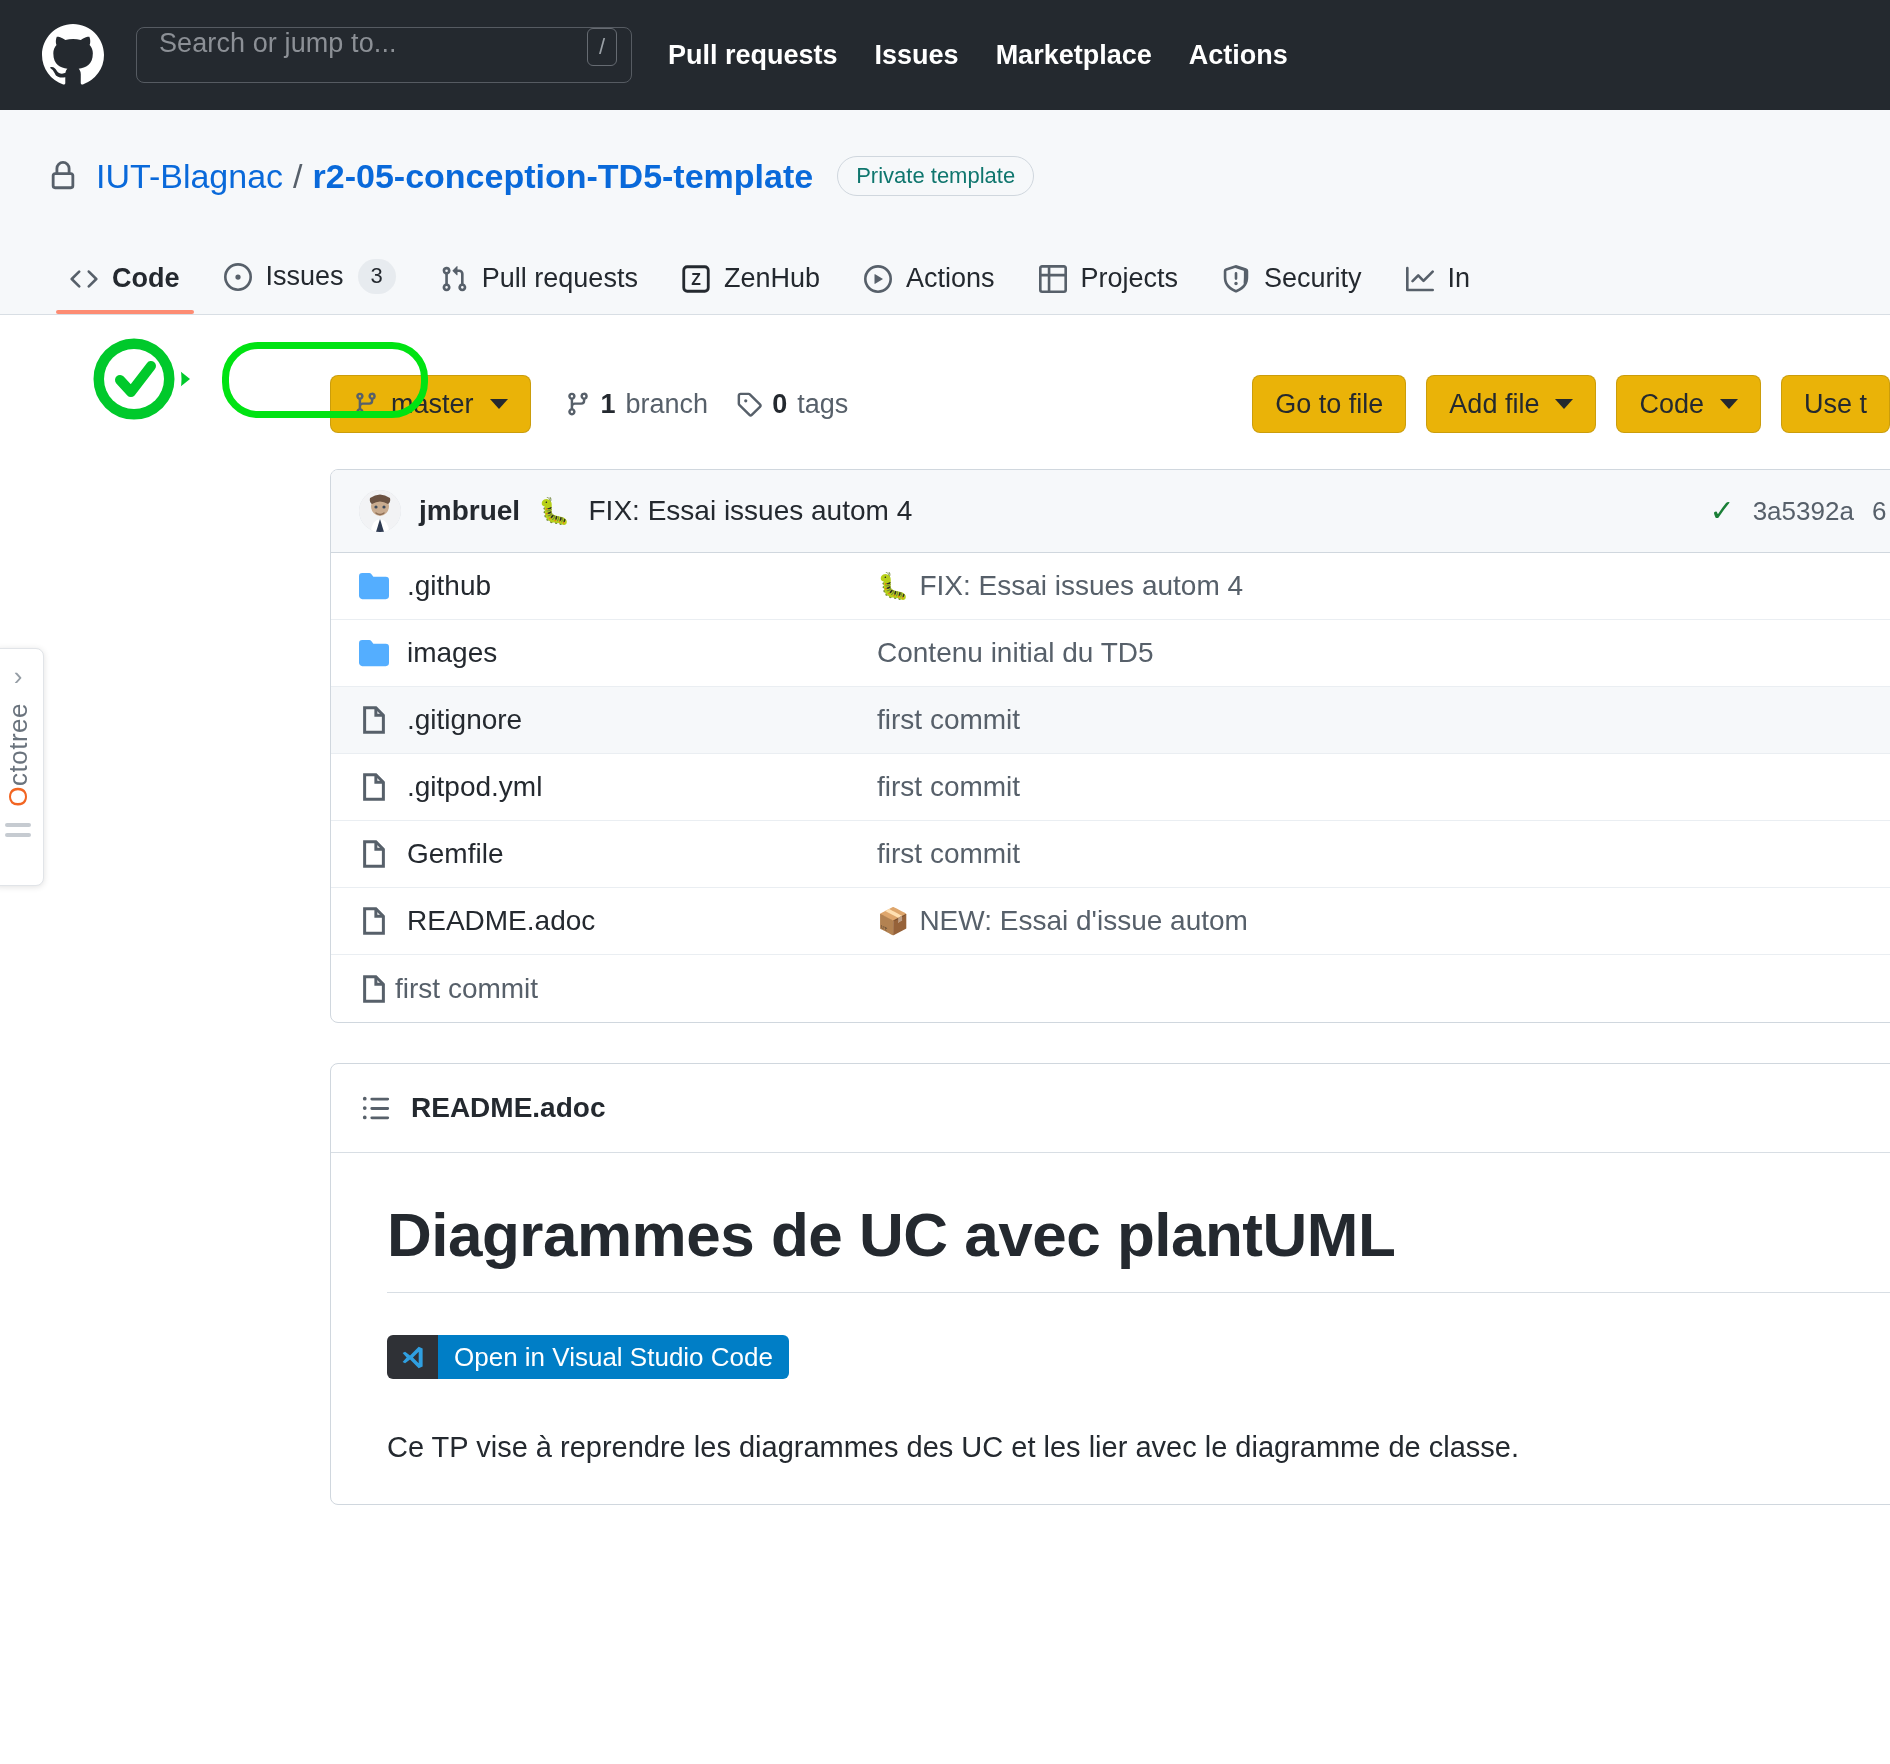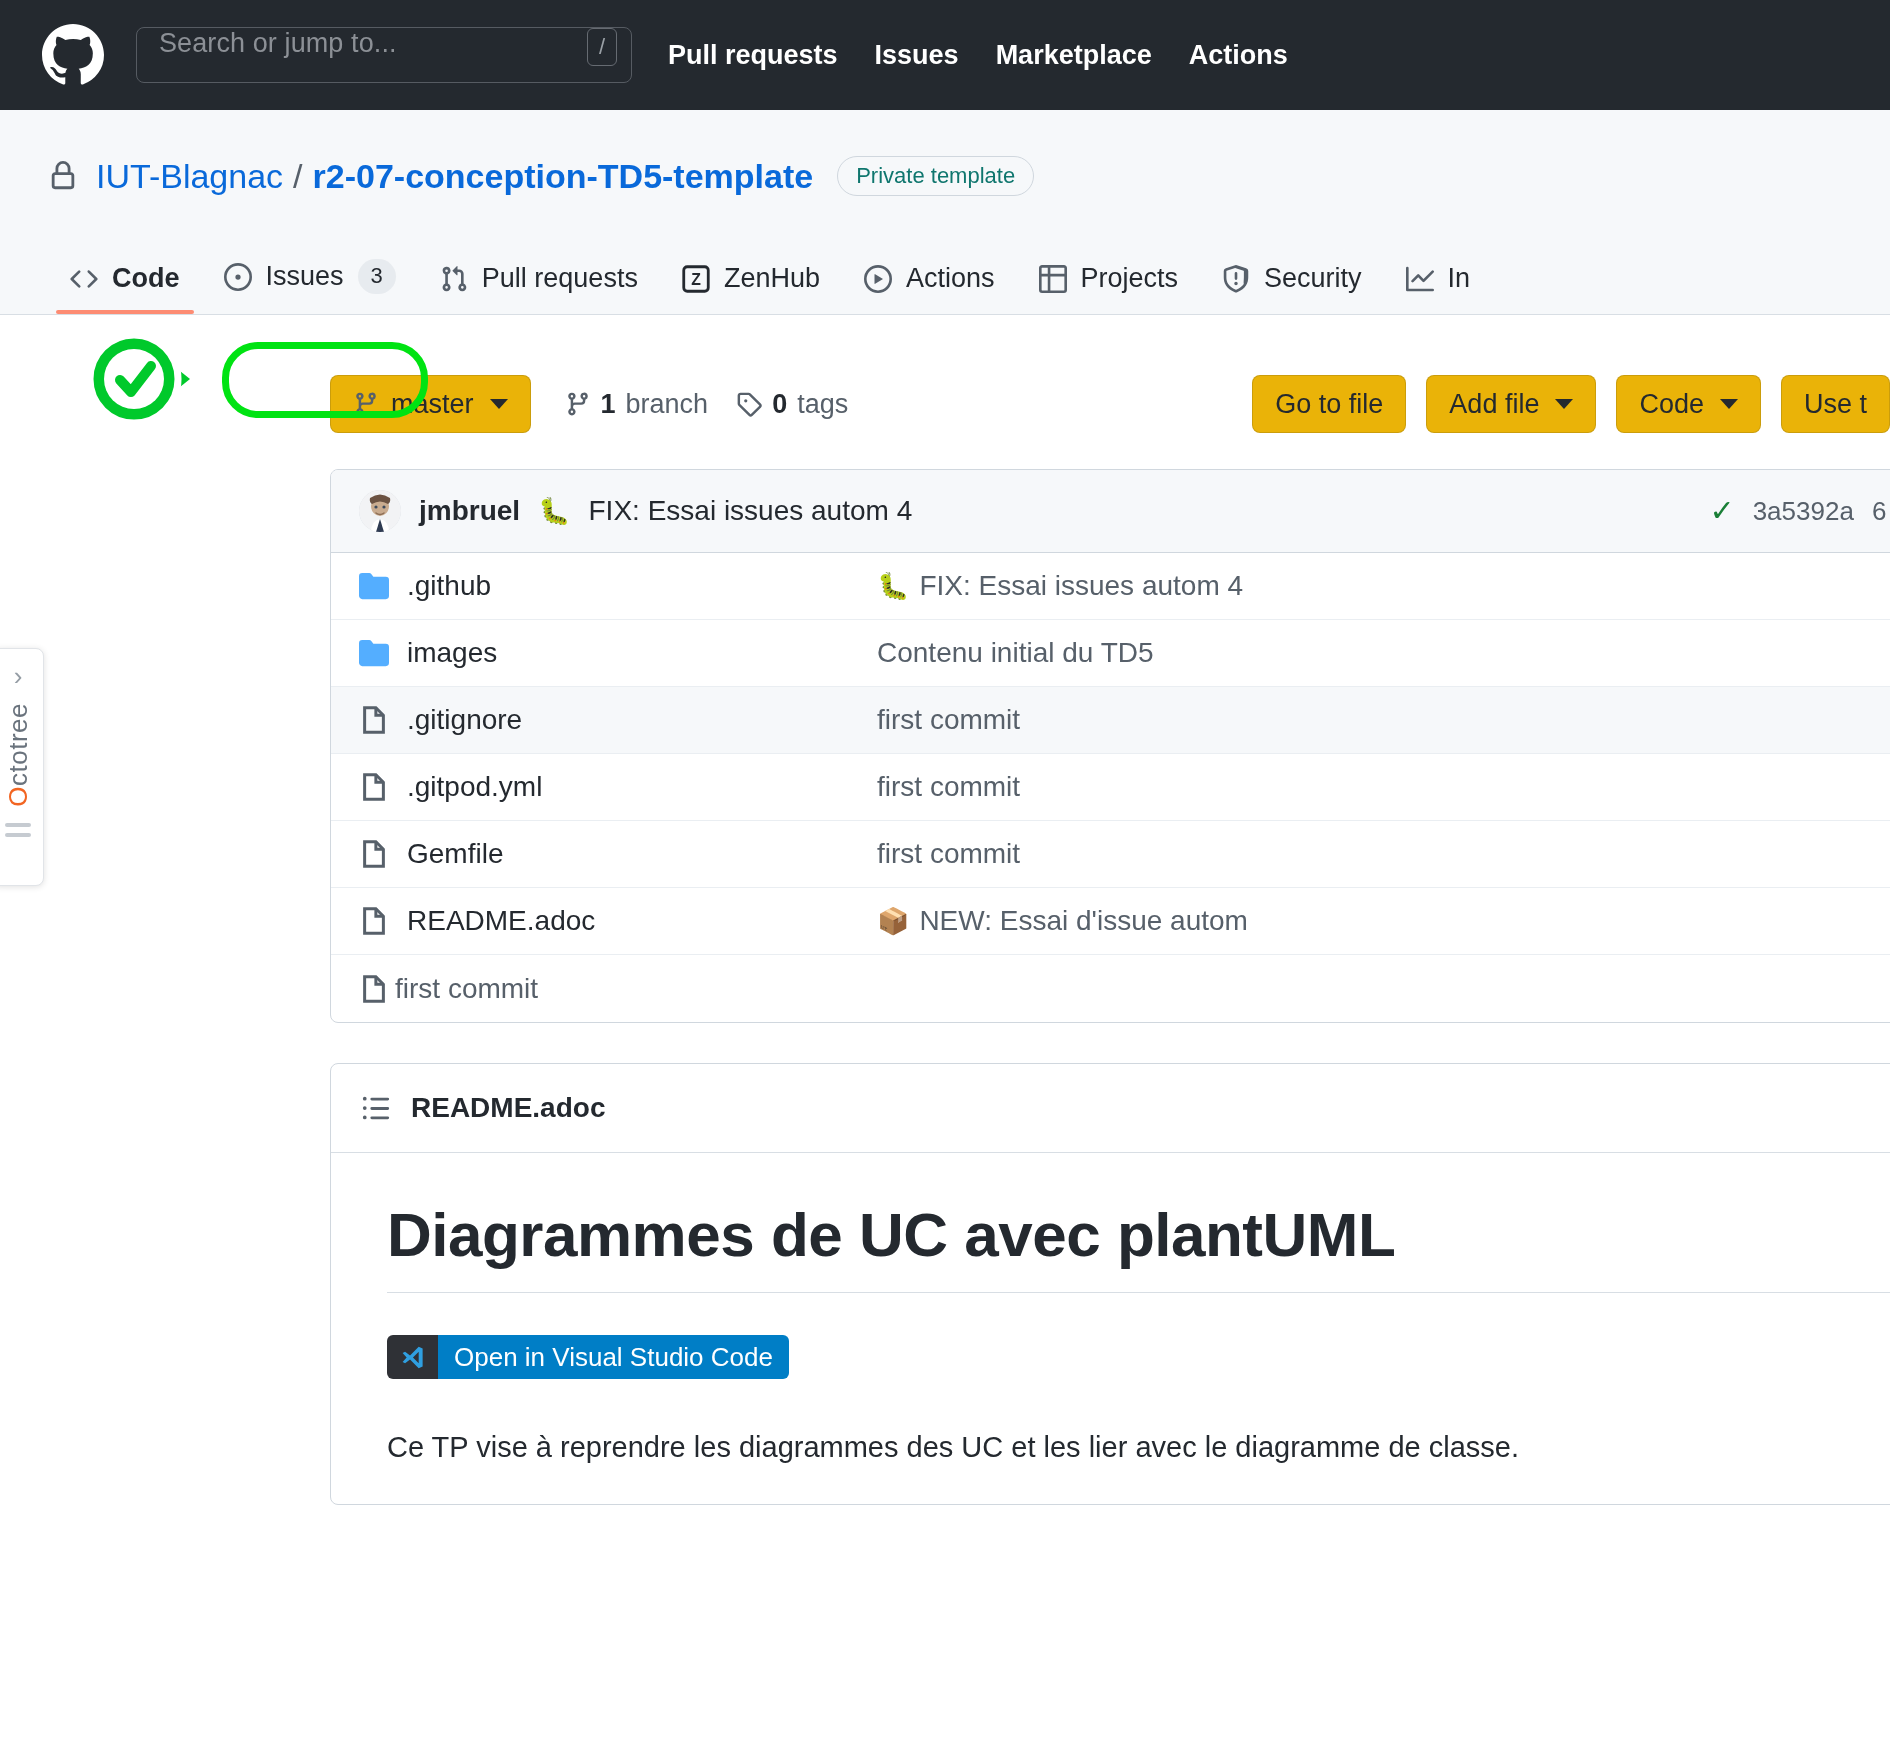--- a/index.html
+++ b/index.html
@@ -391,21 +391,21 @@
 
 <div class="repo-header">
   <div class="repo-title-row">
     <span class="lock-icon">
       <svg viewBox="0 0 16 16">
           <path d="M4 4a4 4 0 0 1 8 0v2h.25c.966 0 1.75.784 1.75 1.75v5.5A1.75 1.75 0 0 1 12.25 15h-8.5A1.75 1.75 0 0 1 2 13.25v-5.5C2 6.784 2.784 6 3.75 6H4Zm8.25 3.5h-8.5a.25.25 0 0 0-.25.25v5.5c0 .138.112.25.25.25h8.5a.25.25 0 0 0 .25-.25v-5.5a.25.25 0 0 0-.25-.25ZM10.5 6V4a2.5 2.5 0 1 0-5 0v2Z"></path>
         </svg>
     </span>
     <a class="repo-owner" href="#">IUT-Blagnac</a>
     <span class="repo-sep">/</span>
-    <a class="repo-name" href="#">r2-07-conception-TD5-template</a>
+    <a class="repo-name" href="#">r2-05-conception-TD5-template</a>
     <span class="repo-badge">Private template</span>
   </div>
 
   <div class="repo-tabs">
     <div class="tab is-selected">
       <svg viewBox="0 0 16 16">
           <path d="m11.28 3.22 4.25 4.25a.75.75 0 0 1 0 1.06l-4.25 4.25a.749.749 0 0 1-1.275-.326.749.749 0 0 1 .215-.734L13.94 8l-3.72-3.72a.749.749 0 0 1 .326-1.275.749.749 0 0 1 .734.215Zm-6.56 0a.751.751 0 0 1 1.042.018.751.751 0 0 1 .018 1.042L2.06 8l3.72 3.72a.749.749 0 0 1-.326 1.275.749.749 0 0 1-.734-.215L.47 8.53a.75.75 0 0 1 0-1.06Z"></path>
         </svg>
       <span>Code</span>
     </div>

